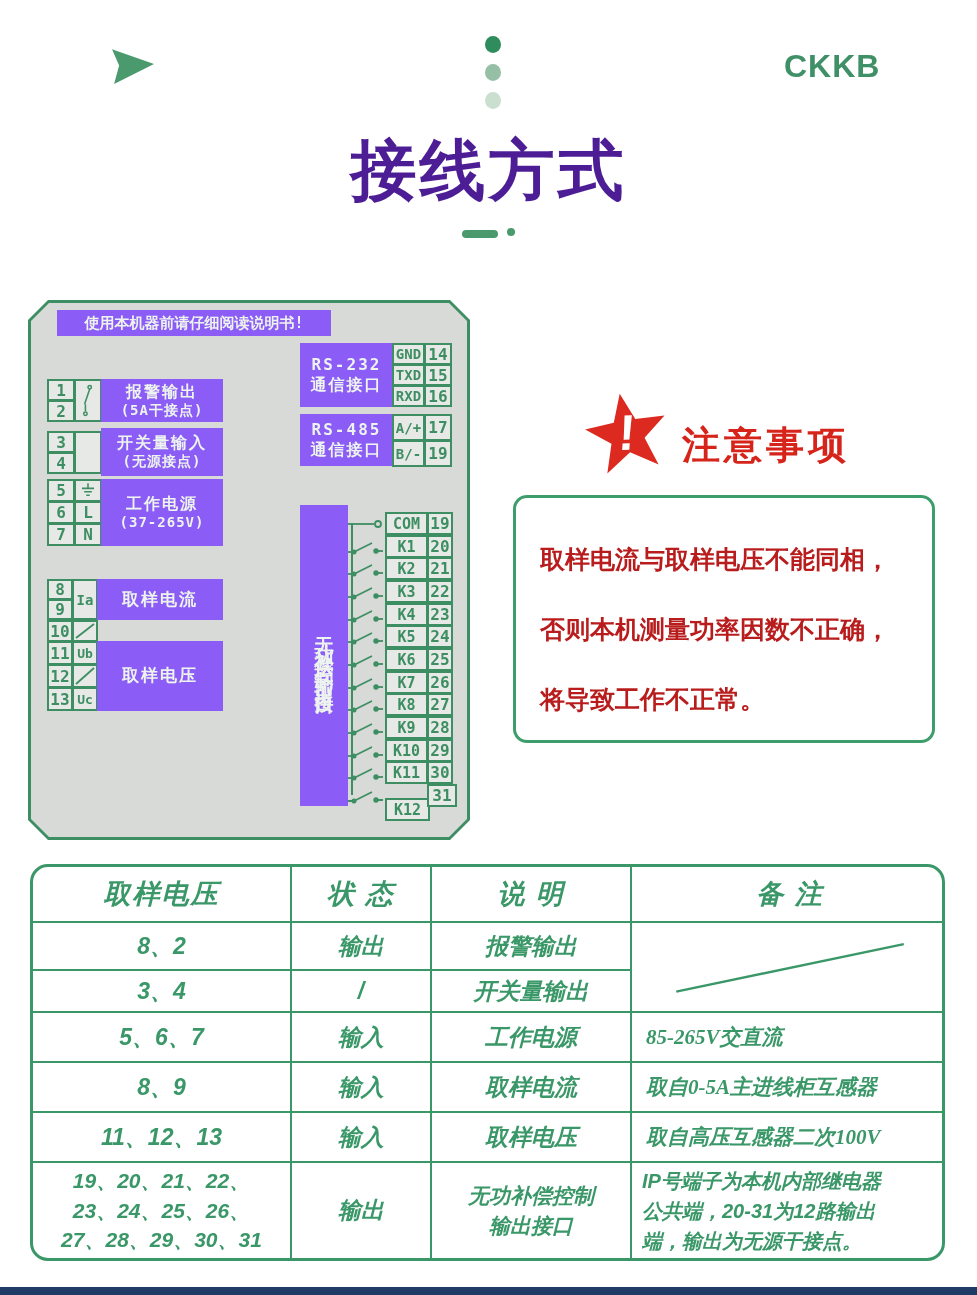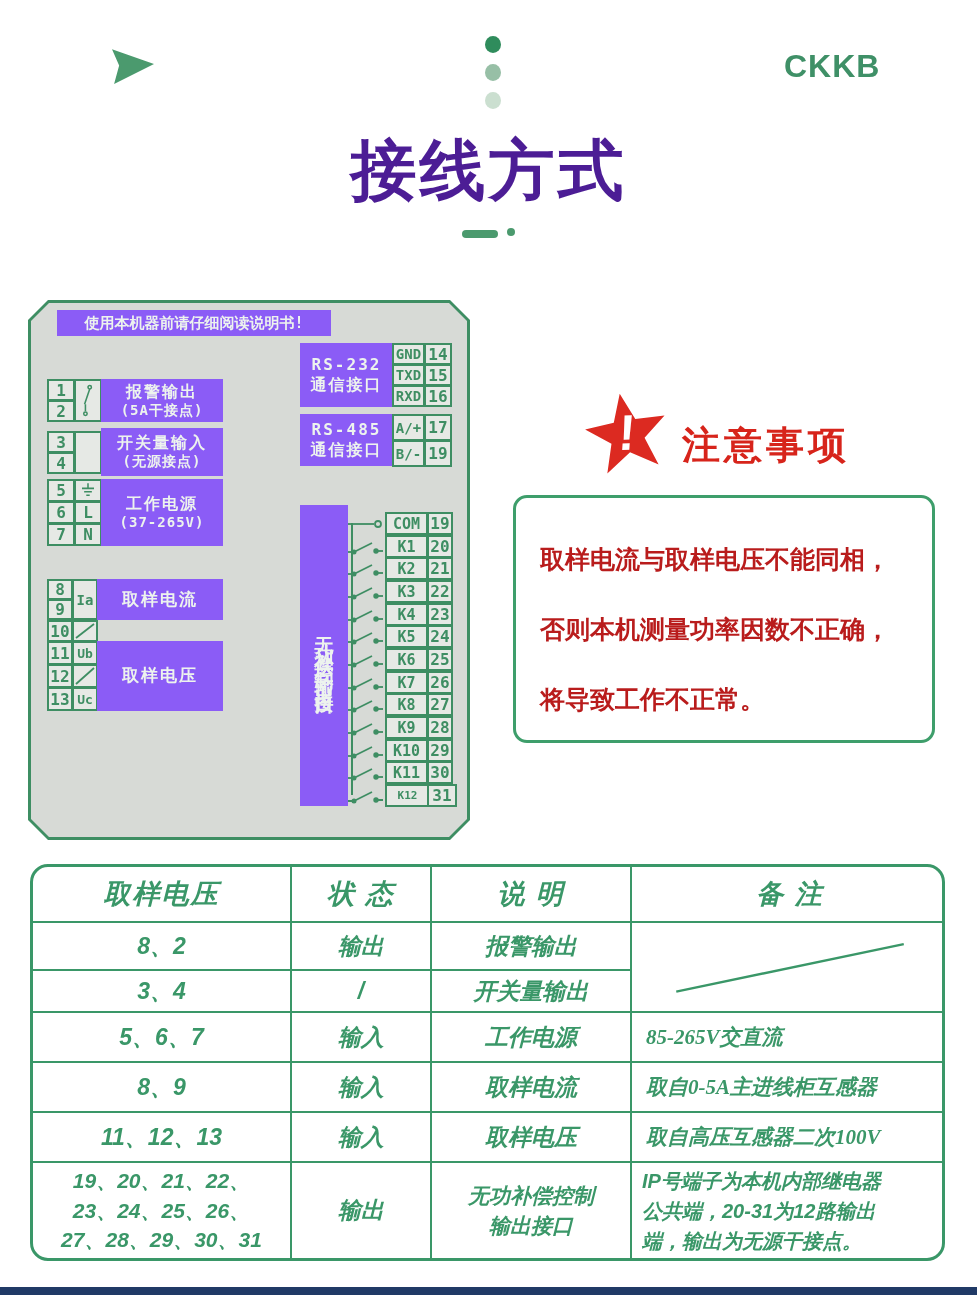--- a/index.html
+++ b/index.html
@@ -298,21 +298,21 @@
       <div class="abs tcell" style="left:357px;top:461px;width:43px;height:23px;font-size:15px;">K11</div>
       <div class="abs tcell" style="left:399px;top:461px;width:26px;height:23px;">30</div>
 
       <div class="abs" style="left:318px;top:484px;width:40px;height:23px;"><svg width="40" height="23" viewBox="0 0 40 23" stroke="#3E8E63" stroke-width="1.8" fill="#3E8E63">
             <line x1="2" y1="17" x2="8" y2="17"></line>
             <line x1="8" y1="17" x2="26" y2="8"></line>
             <circle cx="8" cy="17" r="1.6"></circle>
             <circle cx="30" cy="16" r="1.8"></circle>
             <line x1="30" y1="16" x2="37" y2="16"></line>
           </svg></div>
-      <div class="abs tcell" style="left:357px;top:484px;width:45px;height:23px;font-size:11px;">K12</div>
+      <div class="abs tcell" style="left:357px;top:498px;width:45px;height:23px;font-size:15px;">K12</div>
       <div class="abs tcell" style="left:399px;top:484px;width:30px;height:23px;">31</div>
 
     </div>
   </div>
 
   <div class="abs" id="alert-star">
     <span class="bang">!</span>
   </div>
   <div class="abs" id="notice-title">注意事项</div>
   <div class="abs" id="notice-box">

